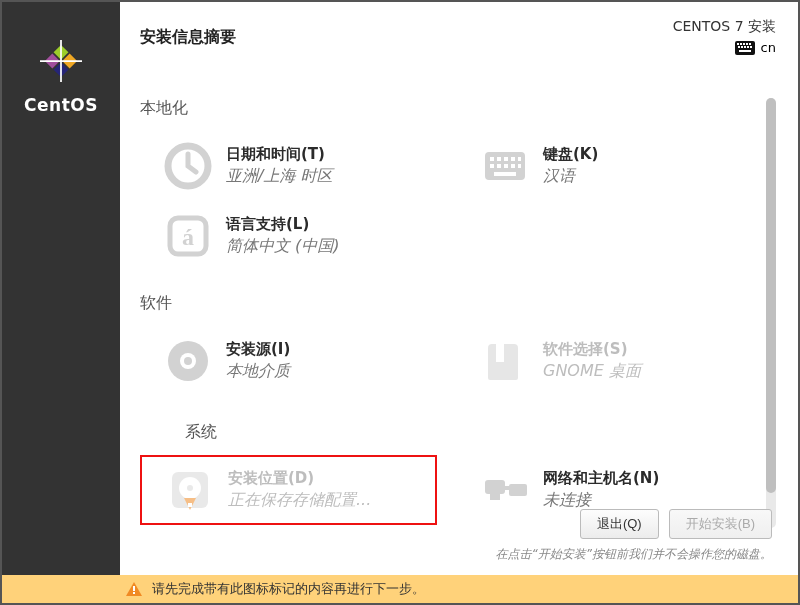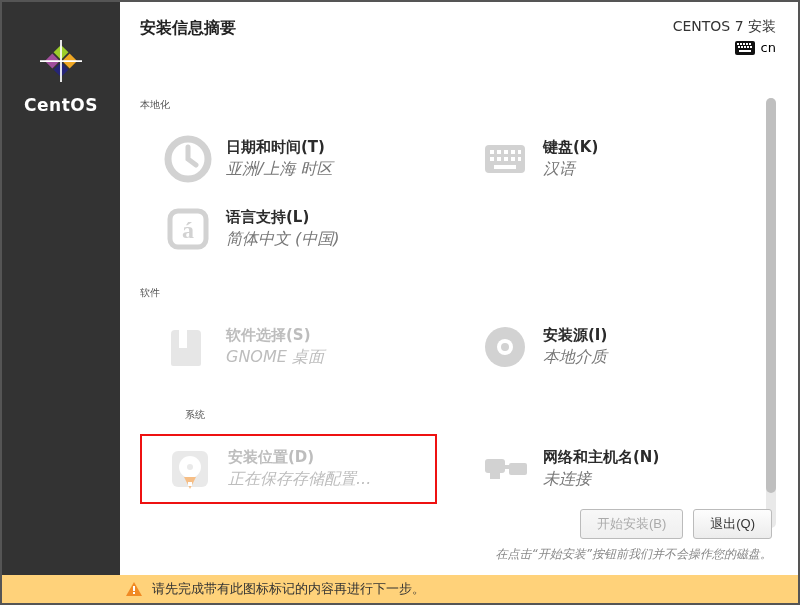--- a/index.html
+++ b/index.html
@@ -41,21 +41,21 @@
     }
     .main {
       flex: 1;
       position: relative;
       padding: 16px 22px 0 20px;
       overflow: hidden;
     }
     .header {
       display: flex;
       justify-content: space-between;
-      align-items: flex-start;
+      align-items: center;
     }
     .page-title {
       font-size: 16px;
       font-weight: bold;
       color: #222;
     }
     .header-right {
       text-align: right;
       font-size: 14px;
     }
@@ -71,21 +71,21 @@
       font-size: 13px;
     }
     .kbd-indicator svg { display: block; }
     .content {
       margin-top: 40px;
       position: relative;
       height: 440px;
       padding-right: 22px;
     }
     .section-title {
-      font-size: 10px;
+      font-size: 16px;
       color: #555;
       margin: 10px 0 12px 0;
     }
     .section-title.software { margin-top: 22px; }
     .section-title.system { margin-top: 26px; margin-left: 45px; }
     .spoke-row {
       display: grid;
       grid-template-columns: 1fr 1fr;
       column-gap: 20px;
     }
@@ -290,43 +290,43 @@
           <div class="texts">
             <div class="label">语言支持(L)</div>
             <div class="status">简体中文 (中国)</div>
           </div>
         </div>
         <div></div>
       </div>
 
       <div class="section-title software">软件</div>
       <div class="spoke-row">
-        <div class="spoke disabled">
-          <div class="icon">
-            <svg viewBox="0 0 48 48" width="48" height="48">
-              <path d="M11 7 h22 a4 4 0 0 1 4 4 v30 a2 2 0 0 1 -2 2 h-26 a2 2 0 0 1 -2 -2 v-30 a4 4 0 0 1 4 -4 z" fill="#d2d2d2"></path>
-              <rect x="15" y="7" width="8" height="18" fill="#fff"></rect>
-            </svg>
-          </div>
-          <div class="texts">
-            <div class="label">软件选择(S)</div>
-            <div class="status">GNOME 桌面</div>
-          </div>
-        </div>
         <div class="spoke">
           <div class="icon">
             <svg viewBox="0 0 48 48" width="48" height="48">
                 <circle cx="24" cy="24" r="20" fill="#d2d2d2"></circle>
                 <circle cx="24" cy="24" r="8" fill="#fff"></circle>
                 <circle cx="24" cy="24" r="4" fill="#d2d2d2"></circle>
               </svg>
           </div>
           <div class="texts">
             <div class="label">安装源(I)</div>
             <div class="status">本地介质</div>
+          </div>
+        </div>
+        <div class="spoke disabled">
+          <div class="icon">
+            <svg viewBox="0 0 48 48" width="48" height="48">
+              <path d="M11 7 h22 a4 4 0 0 1 4 4 v30 a2 2 0 0 1 -2 2 h-26 a2 2 0 0 1 -2 -2 v-30 a4 4 0 0 1 4 -4 z" fill="#d2d2d2"></path>
+              <rect x="15" y="7" width="8" height="18" fill="#fff"></rect>
+            </svg>
+          </div>
+          <div class="texts">
+            <div class="label">软件选择(S)</div>
+            <div class="status">GNOME 桌面</div>
           </div>
         </div>
       </div>
 
       <div class="section-title system">系统</div>
       <div class="spoke-row">
         <div class="spoke disabled highlight">
           <div class="icon">
             <svg viewBox="0 0 48 48" width="48" height="48">
               <rect x="6" y="6" width="36" height="36" rx="6" fill="#d8d8d8"></rect>
@@ -356,22 +356,22 @@
           </div>
         </div>
       </div>
 
       <div class="scrollbar">
         <div class="thumb"></div>
       </div>
     </div>
 
     <div class="footer-buttons">
+      <button class="btn">退出(Q)</button>
       <button class="btn disabled">开始安装(B)</button>
-      <button class="btn">退出(Q)</button>
     </div>
     <div class="hint">在点击“开始安装”按钮前我们并不会操作您的磁盘。</div>
   </main>
 </div>
 
 <div class="warning-bar">
   <span class="warn-icon">
     <svg width="16" height="14" viewBox="0 0 16 14">
         <path d="M8 0 L16 14 L0 14 Z" fill="#f08a24"></path>
         <rect x="7" y="4" width="2" height="5" fill="#fff"></rect>

